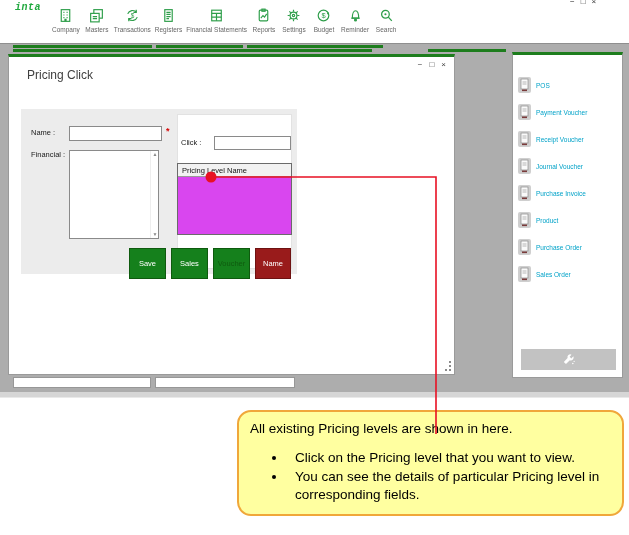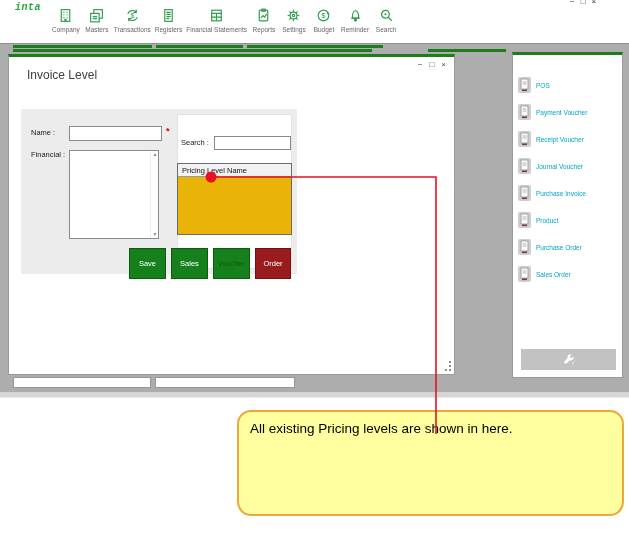--- a/index.html
+++ b/index.html
@@ -30,21 +30,21 @@
   .dlg-controls span { cursor:default; }
   .form-panel { position:absolute; left:12px; top:34px; width:276px; height:165px; background:#ececec;margin-top:18px; }
   .white-sub { position:absolute; left:156px; top:5px; width:115px; height:155px; background:#fff; border:1px solid #e2e2e2; }
   .flabel { position:absolute; font-size:7.5px; color:#1a1a1a; }
   .txt { position:absolute; background:#fff; border:1px solid #8a8a8a; font-size:8px; padding:0 2px; font-family:"Liberation Sans",sans-serif; }
   .req { position:absolute; color:#d40000; font-size:9px; font-weight:bold; }
   .narration-box { position:absolute; left:48px; top:41px; width:90px; height:89px; background:#fff; border:1px solid #8a8a8a; }
   .narr-scroll { position:absolute; right:0; top:0; bottom:0; width:8px; border-left:1px solid #eee; }
   .narr-scroll .up, .narr-scroll .dn { position:absolute; left:0; width:8px; font-size:5px; color:#888; text-align:center; line-height:7px; }
   .narr-scroll .up { top:0; } .narr-scroll .dn { bottom:0; }
-  .plist { position:absolute; left:156px; top:54px; width:115px; height:72px; background:#eab308; border:1px solid #6b6b6b; }
+  .plist { position:absolute; left:156px; top:54px; width:115px; height:72px; background:#d946ef; border:1px solid #6b6b6b; }
   .plist-header { height:13px; background:#f2f2f2; border-bottom:1px solid #9a9a9a; font-size:7.5px; color:#111; line-height:13px; padding-left:4px; }
   .btn-row button { position:absolute; top:139px; height:31px; border:1px solid #0e5a0e; color:#fff; font-size:7.5px;
                     font-family:"Liberation Sans",sans-serif; background:#15801c; cursor:pointer; }
   .btn-save  { left:108px; width:37px; }
   .btn-clear { left:150px; width:37px; }
   .btn-delete{ left:192px; width:37px; color:#0f5a0f !important; }
   .btn-close { left:234px; width:36px; background:#991b1b !important; border-color:#6e1212 !important; }
   .grip { position:absolute; right:3px; bottom:3px; width:8px; height:8px; }
   .grip i { position:absolute; width:2px; height:2px; background:#8a8a8a; }
   .grip i:nth-child(1){ right:0; bottom:0; } .grip i:nth-child(2){ right:0; bottom:4px; }
@@ -169,21 +169,21 @@
   <div class="gbar" style="left:247px; top:45px; width:136px;"></div>
   <div class="gbar" style="left:13px; top:49px; width:359px;"></div>
   <div class="gbar" style="left:428px; top:49px; width:78px;"></div>
 
   <div class="minbar" style="left:13px; width:138px;"></div>
   <div class="minbar" style="left:155px; width:140px;"></div>
 
   <div class="statusstrip"></div>
 
   <div class="dialog">
-    <div class="dlg-title">Invoice Level</div>
+    <div class="dlg-title">Pricing Click</div>
     <div class="dlg-controls">
       <span>−</span>
       <span>□</span>
       <span>×</span>
     </div>
 
     <div class="form-panel">
       <div class="white-sub"></div>
 
       <span class="flabel" style="left:10px; top:19px;">Name :</span>
@@ -191,32 +191,32 @@
       <span class="req" style="left:145px; top:17px;">*</span>
 
       <span class="flabel" style="left:10px; top:41px;">Financial :</span>
       <div class="narration-box">
         <div class="narr-scroll">
           <span class="up">▲</span>
           <span class="dn">▼</span>
         </div>
       </div>
 
-      <span class="flabel" style="left:160px; top:29px;">Search :</span>
+      <span class="flabel" style="left:160px; top:29px;">Click :</span>
       <input class="txt" style="left: 193px; top: 27px; width: 77px; height: 14px;" value="">
 
       <div class="plist">
         <div class="plist-header">Pricing Level Name</div>
       </div>
 
       <div class="btn-row">
         <button class="btn-save">Save</button>
         <button class="btn-clear">Sales</button>
         <button class="btn-delete">Voucher</button>
-        <button class="btn-close">Order</button>
+        <button class="btn-close">Name</button>
       </div>
     </div>
 
     <div class="grip">
         <i></i>
         <i></i>
         <i></i>
         <i></i>
       </div>
   </div>
@@ -304,15 +304,19 @@
     </button>
   </div>
 
   <svg class="annot-svg">
     <path d="M211 177 H436 V434" stroke="#e81123" stroke-width="1.6" fill="none"></path>
     <circle cx="211" cy="177" r="5.5" fill="#e81123"></circle>
   </svg>
 
   <div class="callout">
     <p>All existing Pricing levels are shown in here.</p>
+    <ul>
+      <li>Click on the Pricing level that you want to view.</li>
+      <li>You can see the details of particular Pricing level in corresponding fields.</li>
+    </ul>
   </div>
 
 </div>
 
 </body></html>

